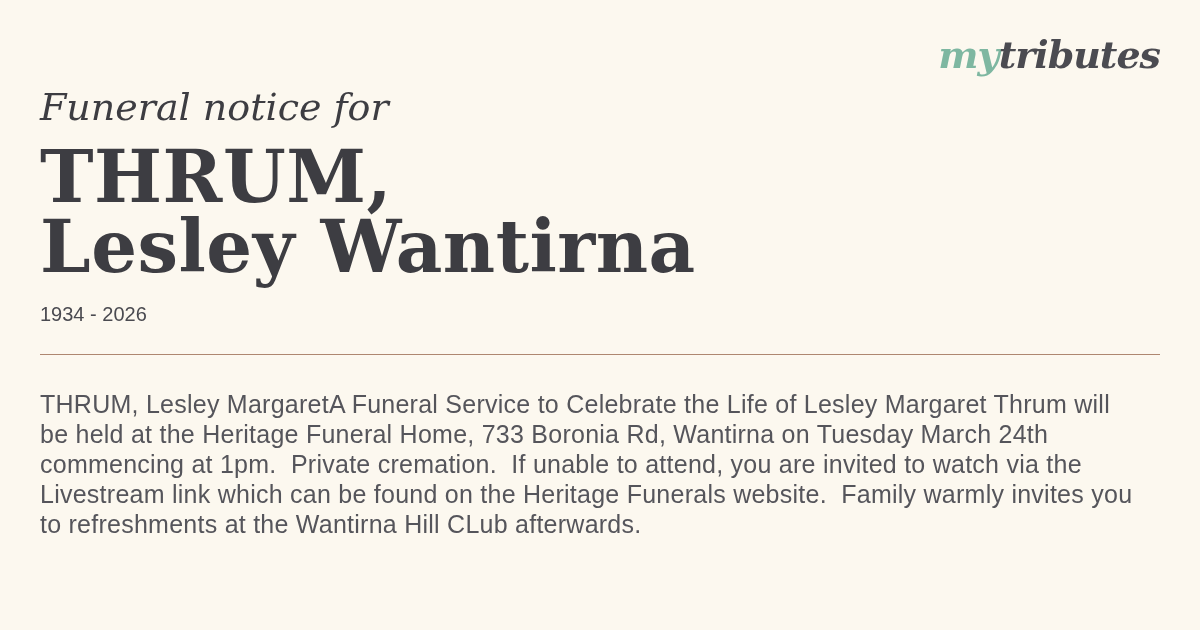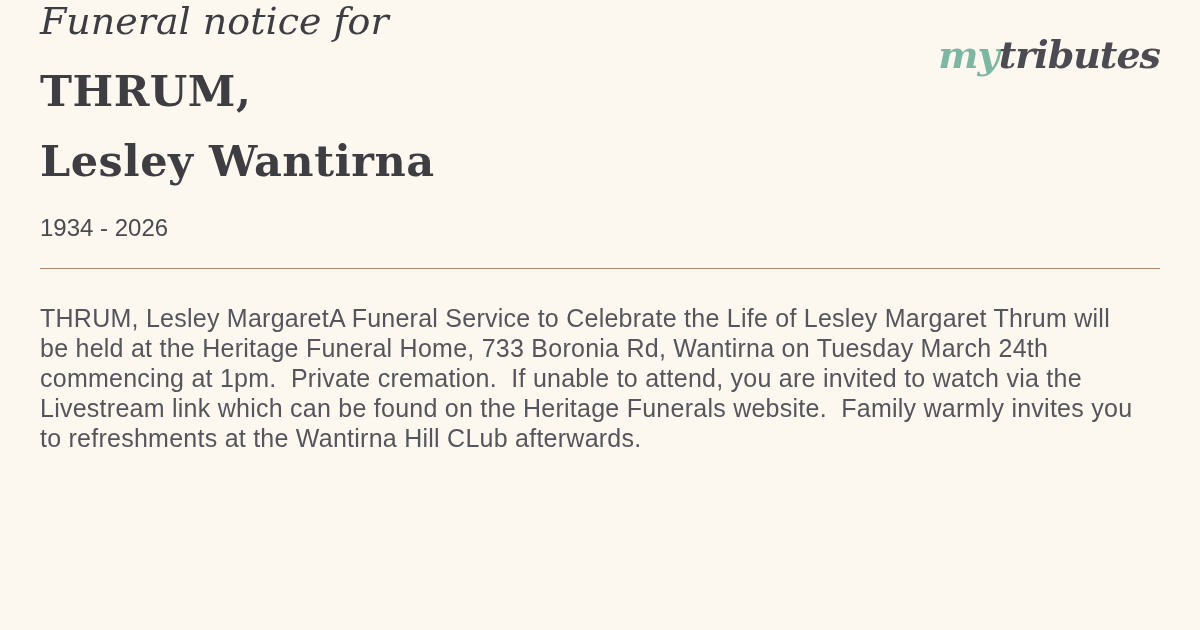--- a/index.html
+++ b/index.html
@@ -25,39 +25,40 @@
     font-style: italic;
     font-weight: bold;
     font-size: 38px;
     letter-spacing: -1px;
     line-height: 1.1;
     white-space: nowrap;
   }
   .logo-my { color: #7EB7A1; }
   .logo-tributes { color: #4B4B51; }
   .eyebrow {
+    padding-top: 86px;
     font-family: "DejaVu Serif", serif;
     font-style: italic;
     font-size: 38px;
     line-height: 1.15;
     color: #3D3D42;
   }
   .name {
     margin: 12px 0 0 0;
     font-family: "DejaVu Serif", serif;
     font-weight: bold;
-    font-size: 43px;
+    font-size: 72px;
     line-height: 70px;
     letter-spacing: 0.5px;
     color: #3D3D42;
   }
   .name-line { display: block; }
   .years {
     margin-top: 14px;
-    font-size: 24px;
+    font-size: 20px;
     line-height: 36px;
     color: #4A4A50;
   }
   .divider {
     margin: 22px 0 0 0;
     border: none;
     height: 1px;
     background: #AE8770;
   }
   .body-text {

